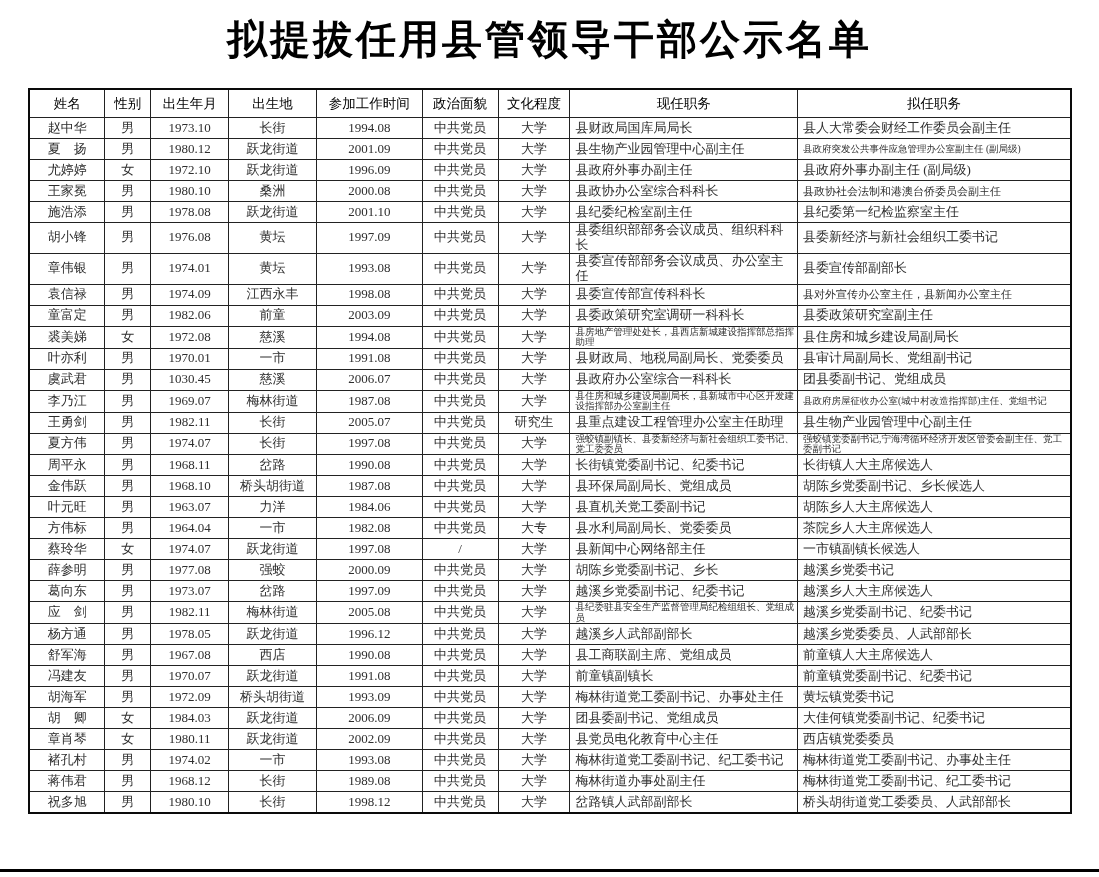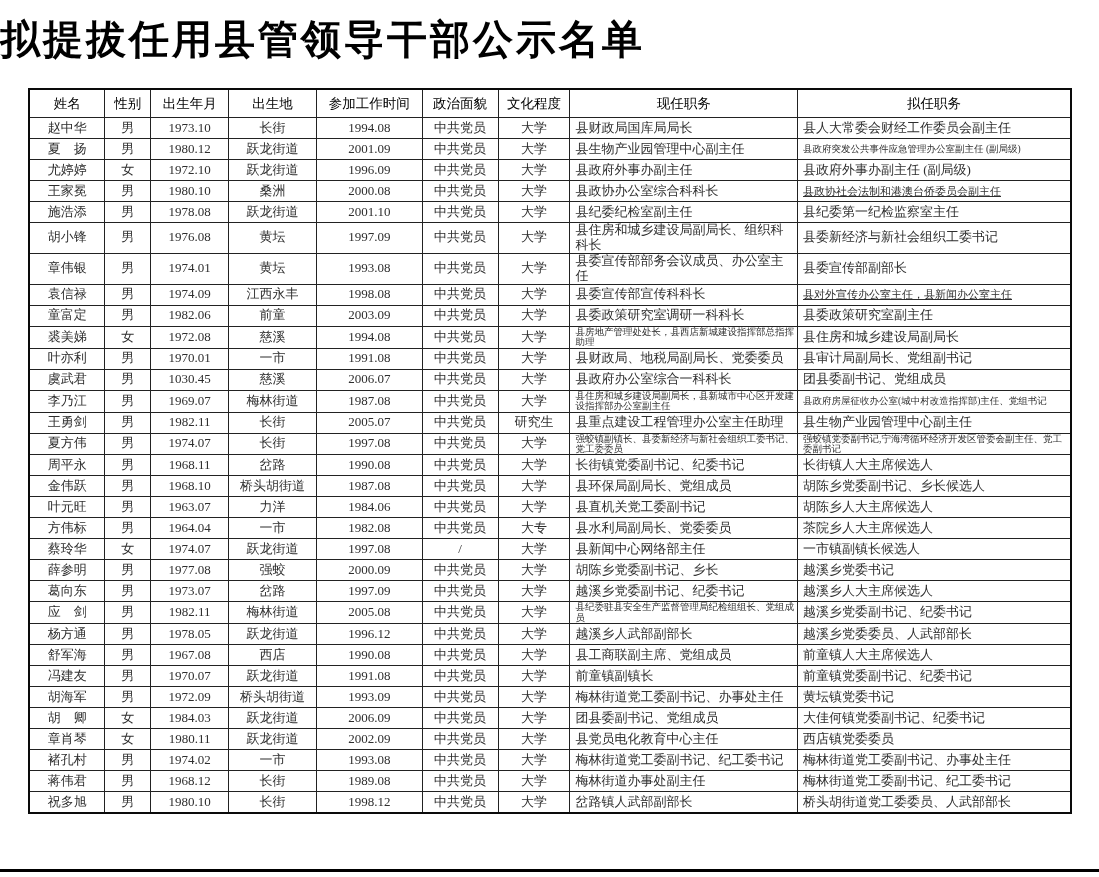--- a/index.html
+++ b/index.html
@@ -1,41 +1,41 @@
 <!DOCTYPE html>
 <html><head>
 <meta charset="utf-8">
 <style>
   html,body{margin:0;padding:0;background:#fff;}
   #page{
     position:relative;width:1099px;height:877px;background:#ffffff;
     font-family:"Liberation Serif","DejaVu Serif",serif;overflow:hidden;
   }
   #doc-title{
-    margin:0;padding-top:12px;text-align:left;
+    margin:0;padding-top:12px;text-align:center;
     font-family:"DejaVu Sans","Liberation Sans",sans-serif;
     font-weight:900;font-size:40px;letter-spacing:3px;color:#000;
   }
   table#roster{
     position:absolute;left:28px;top:88px;width:1044px;
     border-collapse:collapse;table-layout:fixed;
     border:2px solid #0a0a0a;
   }
   #roster th,#roster td{
     border:1px solid #222;color:#2e2e2e;
     padding:0 3px;height:20px;overflow:hidden;
     font-size:13px;line-height:1.15;text-align:center;
     word-break:break-all;
   }
   #roster th{
     color:#000;font-weight:normal;height:27px;font-size:13.5px;
     font-family:"DejaVu Serif","Liberation Serif",serif;
   }
   #roster td.pos{text-align:left;padding-left:5px;}
-  #roster td.sm{font-size:11px;text-decoration:underline;}
+  #roster td.sm{font-size:11px;}
   #roster td.xs{font-size:9.5px;line-height:1.1;}
   #bottom-rule{
     position:absolute;left:0;top:869px;width:1099px;height:3px;background:#000;
   }
 </style>
 </head>
 <body>
 
 <div id="page">
   <h1 id="doc-title">拟提拔任用县管领导干部公示名单</h1>
@@ -122,21 +122,21 @@
           <td class="pos">县纪委第一纪检监察室主任</td>
         </tr>
         <tr>
           <td>胡小锋</td>
           <td>男</td>
           <td>1976.08</td>
           <td>黄坛</td>
           <td>1997.09</td>
           <td>中共党员</td>
           <td>大学</td>
-          <td class="pos">县住房和城乡建设局副局长、组织科科长</td>
+          <td class="pos">县委组织部部务会议成员、组织科科长</td>
           <td class="pos">县委新经济与新社会组织工委书记</td>
         </tr>
         <tr>
           <td>章伟银</td>
           <td>男</td>
           <td>1974.01</td>
           <td>黄坛</td>
           <td>1993.08</td>
           <td>中共党员</td>
           <td>大学</td>

